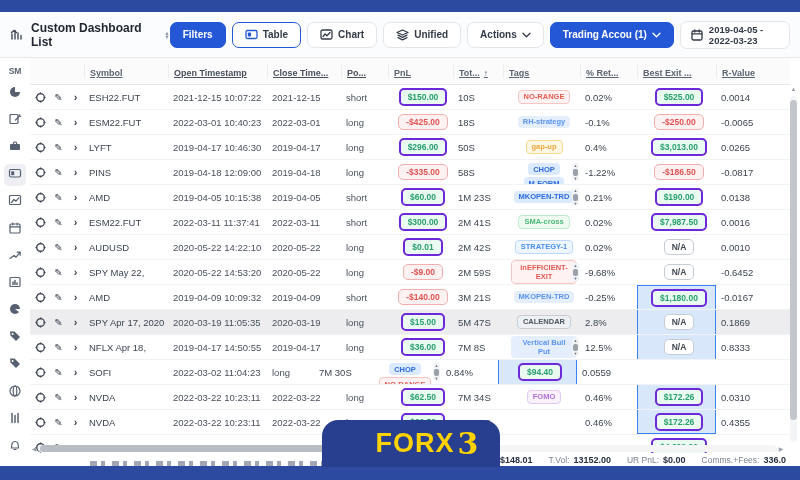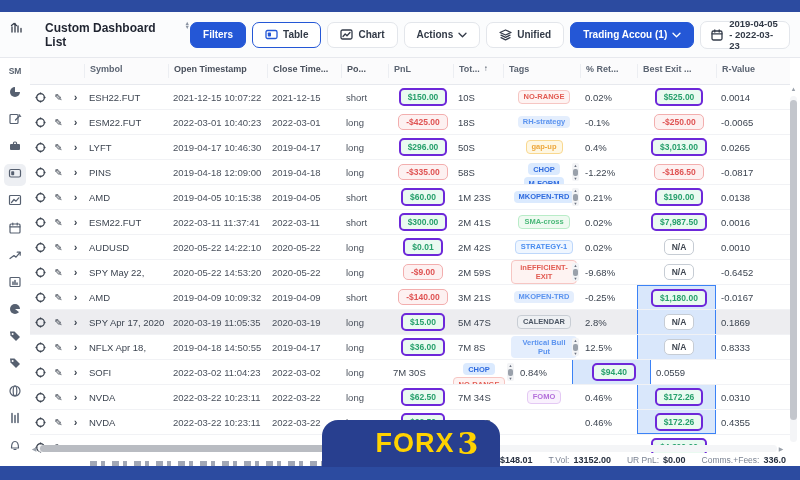--- a/index.html
+++ b/index.html
@@ -5,21 +5,21 @@
   html,body{margin:0;padding:0;background:#e8eaf0;}
   .app{position:relative;width:800px;height:480px;background:#fff;overflow:hidden;
        font-family:"Liberation Sans",sans-serif;color:#374151;}
   
   .navy-top{position:absolute;left:0;top:0;width:800px;height:12px;background:#2c4ba0;}
   .navy-bottom{position:absolute;left:0;top:466px;width:800px;height:14px;background:#2c4ba0;}
 
   
   .hdr{position:absolute;left:0;top:12px;width:800px;height:46px;background:#fbfcfd;
        border-bottom:1px solid #e7e9ee;display:flex;align-items:center;padding:0 10px;box-sizing:border-box;}
-  .hdr-left{display:flex;align-items:flex-start;gap:21px;}
+  .hdr-left{display:flex;align-items:center;gap:7px;}
   .hdr-title{font-size:12px;font-weight:700;color:#1f2430;}
   .sorticon{display:flex;flex-direction:column;line-height:4px;font-size:5.5px;color:#8a93a2;cursor:pointer;}
   .hdr-right{margin-left:auto;display:flex;align-items:center;gap:6px;}
   .btn{display:flex;align-items:center;gap:5px;height:26px;padding:0 12px;border-radius:7px;
        font-size:10px;font-weight:700;background:#fff;border:1px solid #e3e6eb;color:#323a47;cursor:pointer;white-space:nowrap;}
   .btn.primary{background:#2457d6;border-color:#2457d6;color:#fff;}
   .btn.active-tab{border:1.5px solid #2457d6;}
   .datebox{display:flex;align-items:center;gap:6px;height:26px;padding:0 10px;border-radius:7px;
        background:#fff;border:1px solid #e3e6eb;font-size:9.5px;font-weight:600;color:#323a47;cursor:pointer;}
 
@@ -28,21 +28,21 @@
        border-right:1px solid #e7e9ee;display:flex;flex-direction:column;align-items:center;overflow:hidden;}
   .sb-initials{font-size:8.5px;font-weight:700;color:#5a6370;margin:8px 0 4px 0;}
   .sb-item{width:22px;height:22px;margin:2.6px 0;border-radius:5px;display:flex;align-items:center;justify-content:center;cursor:pointer;}
   .sb-item.active{background:#edeff3;}
   .sb-item svg{stroke:#566070;fill:none;stroke-width:1.2;stroke-linecap:round;stroke-linejoin:round;}
 
   
   .table-wrap{position:absolute;left:30px;top:58px;width:760px;height:408px;overflow:hidden;}
   .thead{display:flex;align-items:center;height:26px;background:#fbfbfc;border-bottom:1px solid #e7e9ee;
          font-size:9px;font-weight:700;color:#5b6472;}
-  .th{display:flex;align-items:flex-start;height:14px;border-left:1px solid #eceef2;padding-left:5px;box-sizing:border-box;overflow:hidden;white-space:nowrap;}
+  .th{display:flex;align-items:flex-end;height:14px;border-left:1px solid #eceef2;padding-left:5px;box-sizing:border-box;overflow:hidden;white-space:nowrap;text-decoration:underline;}
   .th.noline{border-left:none;}
   .sort-arrow{color:#4b5563;font-size:8px;margin-left:4px;}
   .tbody{}
   .tr{display:flex;align-items:center;height:24px;border-bottom:1px solid #f1f2f5;background:#fff;}
   .tr.hl{background:#ededf0;}
   .td{display:flex;align-items:center;height:24px;padding-left:5px;box-sizing:border-box;overflow:hidden;
       font-size:9.5px;color:#3c4450;white-space:nowrap;}
   .c0{width:20px;justify-content:center;padding-left:0;}
   .c1{width:17px;justify-content:center;padding-left:0;}
   .c2{width:17px;justify-content:center;padding-left:0;}
@@ -152,36 +152,36 @@
       <button class="btn">
         <span class="btnicon">
           <svg width="13" height="11" viewBox="0 0 13 11">
               <rect x="1" y="1" width="11" height="9" rx="1.5" stroke="#333b49"></rect>
               <path d="M3 7.5 L5.2 5 L7 6.8 L10 3.5" stroke="#333b49"></path>
             </svg>
         </span>
         <span>Chart</span>
       </button>
       <button class="btn">
-        <span>Actions</span>
-        <span class="btnicon">
-          <svg width="9" height="6" viewBox="0 0 9 6">
-              <path d="M1 1.2 L4.5 4.8 L8 1.2" stroke="#333b49"></path>
-            </svg>
-        </span>
-      </button>
-      <button class="btn">
         <span class="btnicon">
           <svg width="13" height="12" viewBox="0 0 13 12">
               <path d="M6.5 1 L12 3.5 L6.5 6 L1 3.5 Z" stroke="#333b49"></path>
               <path d="M2 6.2 L6.5 8.3 L11 6.2" stroke="#333b49"></path>
               <path d="M2 8.7 L6.5 10.8 L11 8.7" stroke="#333b49"></path>
             </svg>
         </span>
         <span>Unified</span>
+      </button>
+      <button class="btn">
+        <span>Actions</span>
+        <span class="btnicon">
+          <svg width="9" height="6" viewBox="0 0 9 6">
+              <path d="M1 1.2 L4.5 4.8 L8 1.2" stroke="#333b49"></path>
+            </svg>
+        </span>
       </button>
       <button class="btn primary">
         <span>Trading Accou (1)</span>
         <span class="btnicon">
           <svg width="9" height="6" viewBox="0 0 9 6">
               <path d="M1 1.2 L4.5 4.8 L8 1.2" stroke="#ffffff"></path>
             </svg>
         </span>
       </button>
       <div class="datebox">
@@ -704,21 +704,21 @@
               <line x1="9.5" y1="6" x2="11.5" y2="6"></line>
             </svg>
       </div>
       <div class="td c1">
             <span class="pencil">✎</span>
           </div>
       <div class="td c2">
             <span class="rowchev">›</span>
           </div>
       <div class="td c3">NFLX Apr 18,</div>
-      <div class="td c4">2019-04-18 14:50:55</div>
+      <div class="td c4">2019-04-17 14:50:55</div>
       <div class="td c5">2019-04-17</div>
       <div class="td c6">long</div>
       <div class="td c7">
             <span class="pill pos">$36.00</span>
           </div>
       <div class="td c8">7M 8S</div>
       <div class="td c9">
         <span class="tagstack">
               <span class="tag tag-lightblue">Vertical Bull Put</span>
             </span>
@@ -745,21 +745,20 @@
             </svg>
       </div>
       <div class="td c1">
             <span class="pencil">✎</span>
           </div>
       <div class="td c2">
             <span class="rowchev">›</span>
           </div>
       <div class="td c3">SOFI</div>
       <div class="td c4">2022-03-02 11:04:23</div>
-      <div class="td c5">2022-03-02</div>
       <div class="td c6">long</div>
       <div class="td c8">7M 30S</div>
       <div class="td c9">
         <span class="tagstack top">
               <span class="tag tag-blue">CHOP</span>
               <span class="tag tag-red">NO-RANGE</span>
             </span>
         <span class="mini-scroll">
               <span>▲</span>
               <span class="thumb"></span>

